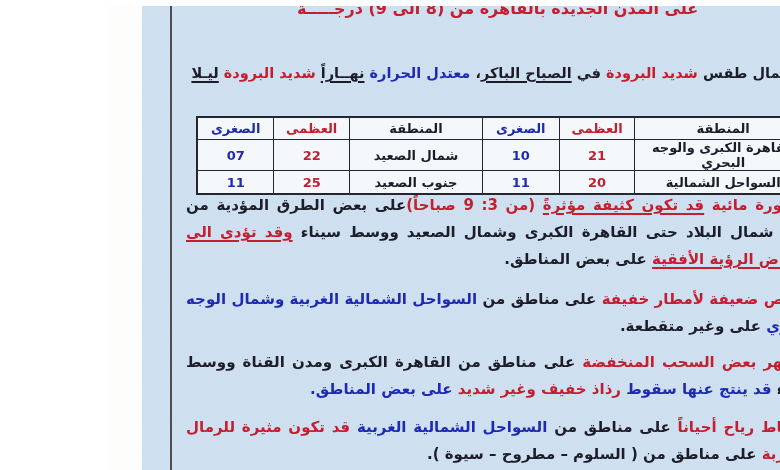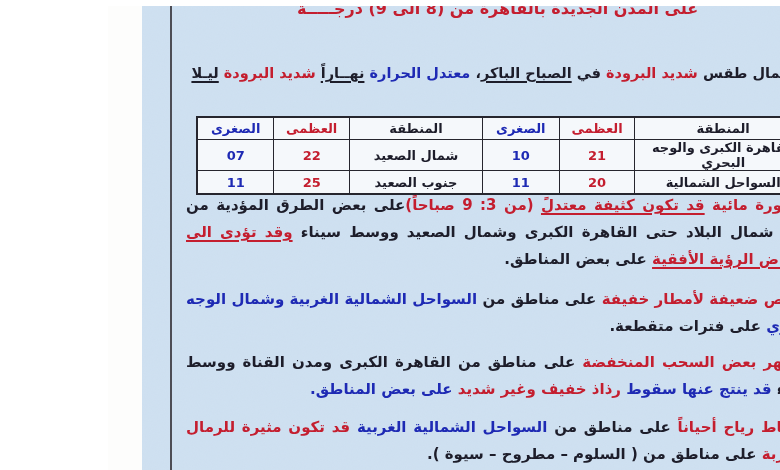--- a/index.html
+++ b/index.html
@@ -119,25 +119,25 @@
           <td class="red">20</td>
           <td class="blue">11</td>
           <td class="ink">جنوب الصعيد</td>
           <td class="red">25</td>
           <td class="blue">11</td>
         </tr>
       </tbody>
     </table>
 
     <div class="bullet b1">
-      <span class="dot"></span><span class="red">شبورة مائية </span><span class="red u">قد تكون كثيفة معتدلً</span><span class="red"> (من 3: 9 صباحاً)</span><span class="ink">على بعض الطرق المؤدية من وإلى شمال البلاد حتى القاهرة الكبرى وشمال الصعيد ووسط سيناء </span><span class="red u">وقد تؤدى الى انخفاض الرؤية الأفقية</span><span class="ink"> على بعض المناطق.</span>
+      <span class="dot"></span><span class="red">شبورة مائية </span><span class="red u">قد تكون كثيفة مؤثرةً</span><span class="red"> (من 3: 9 صباحاً)</span><span class="ink">على بعض الطرق المؤدية من وإلى شمال البلاد حتى القاهرة الكبرى وشمال الصعيد ووسط سيناء </span><span class="red u">وقد تؤدى الى انخفاض الرؤية الأفقية</span><span class="ink"> على بعض المناطق.</span>
     </div>
 
     <div class="bullet b2">
-      <span class="dot"></span><span class="red">فرص ضعيفة لأمطار خفيفة</span><span class="ink"> على مناطق من </span><span class="blue">السواحل الشمالية الغربية وشمال الوجه البحري</span><span class="ink"> على فترات متقطعة.</span>
+      <span class="dot"></span><span class="red">فرص ضعيفة لأمطار خفيفة</span><span class="ink"> على مناطق من </span><span class="blue">السواحل الشمالية الغربية وشمال الوجه البحري</span><span class="ink"> على وغير متقطعة.</span>
     </div>
 
     <div class="bullet b3">
       <span class="dot"></span><span class="red">تظهر بعض السحب المنخفضة</span><span class="ink"> على مناطق من القاهرة الكبرى ومدن القناة ووسط سيناء </span><span class="blue">قد ينتج عنها سقوط </span><span class="red">رذاذ خفيف وغير شديد</span><span class="blue"> على بعض المناطق.</span>
     </div>
 
     <div class="bullet b4">
       <span class="dot"></span><span class="red">نشاط رياح أحياناً</span><span class="ink"> على مناطق من </span><span class="blue">السواحل الشمالية الغربية</span><span class="red"> قد تكون مثيرة للرمال والاتربة</span><span class="ink"> على مناطق من ( السلوم – مطروح – سيوة ).</span>
     </div>
 

